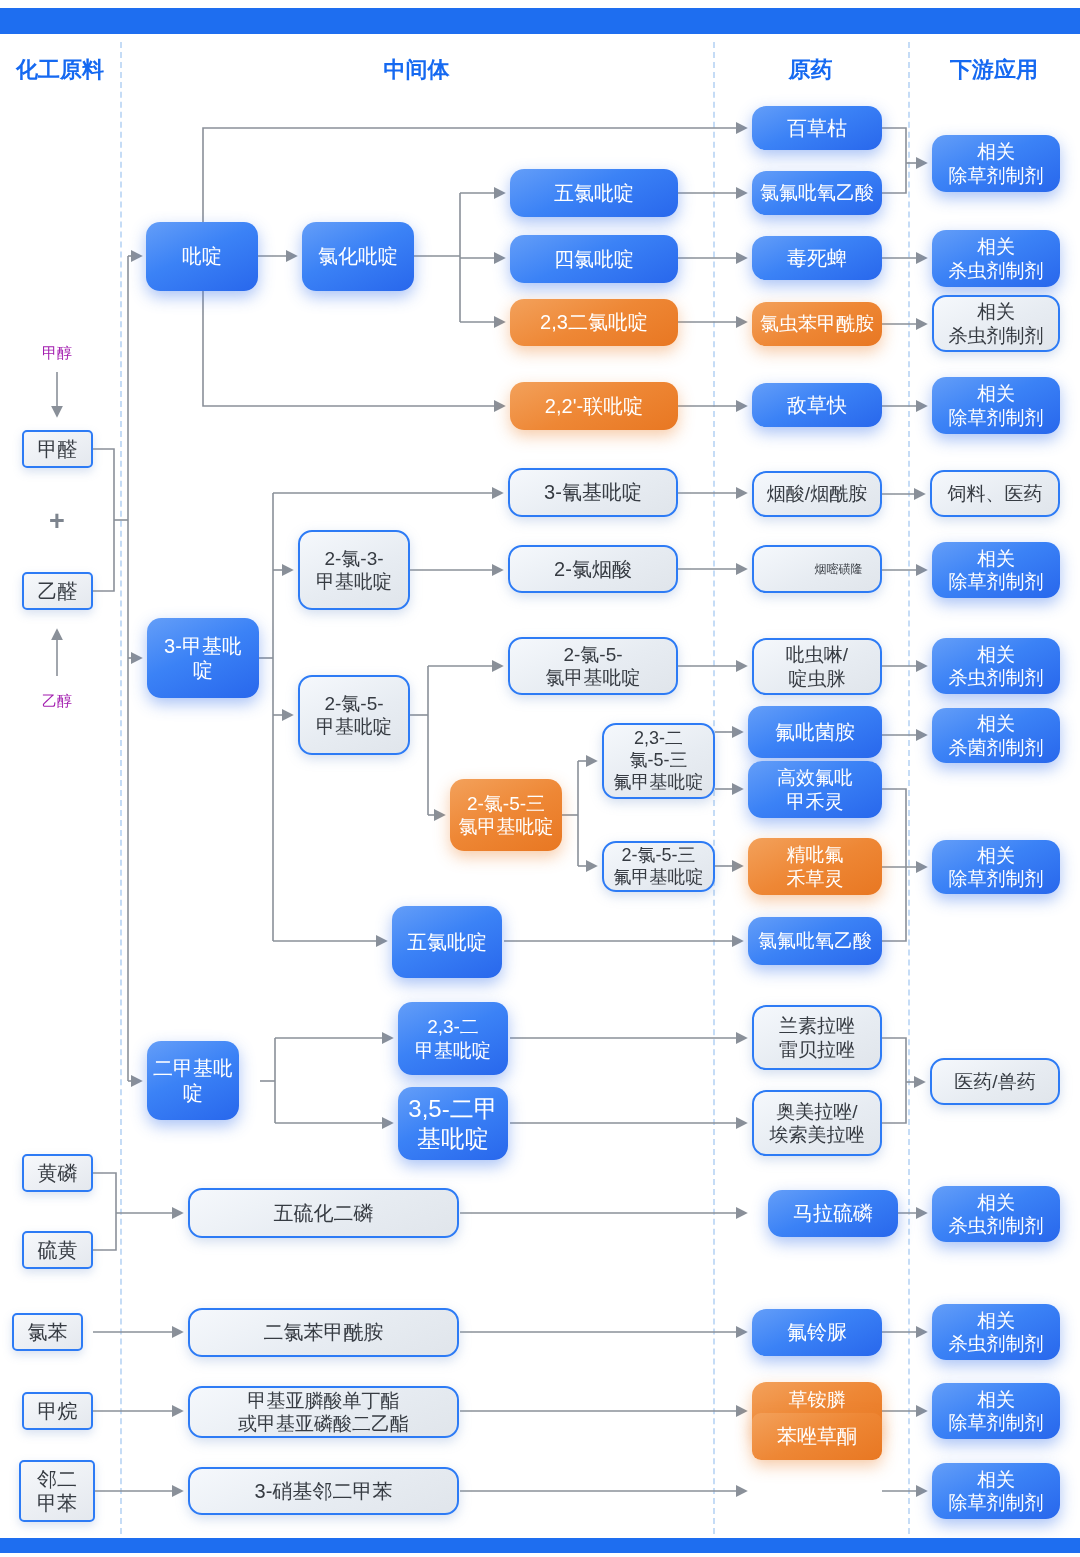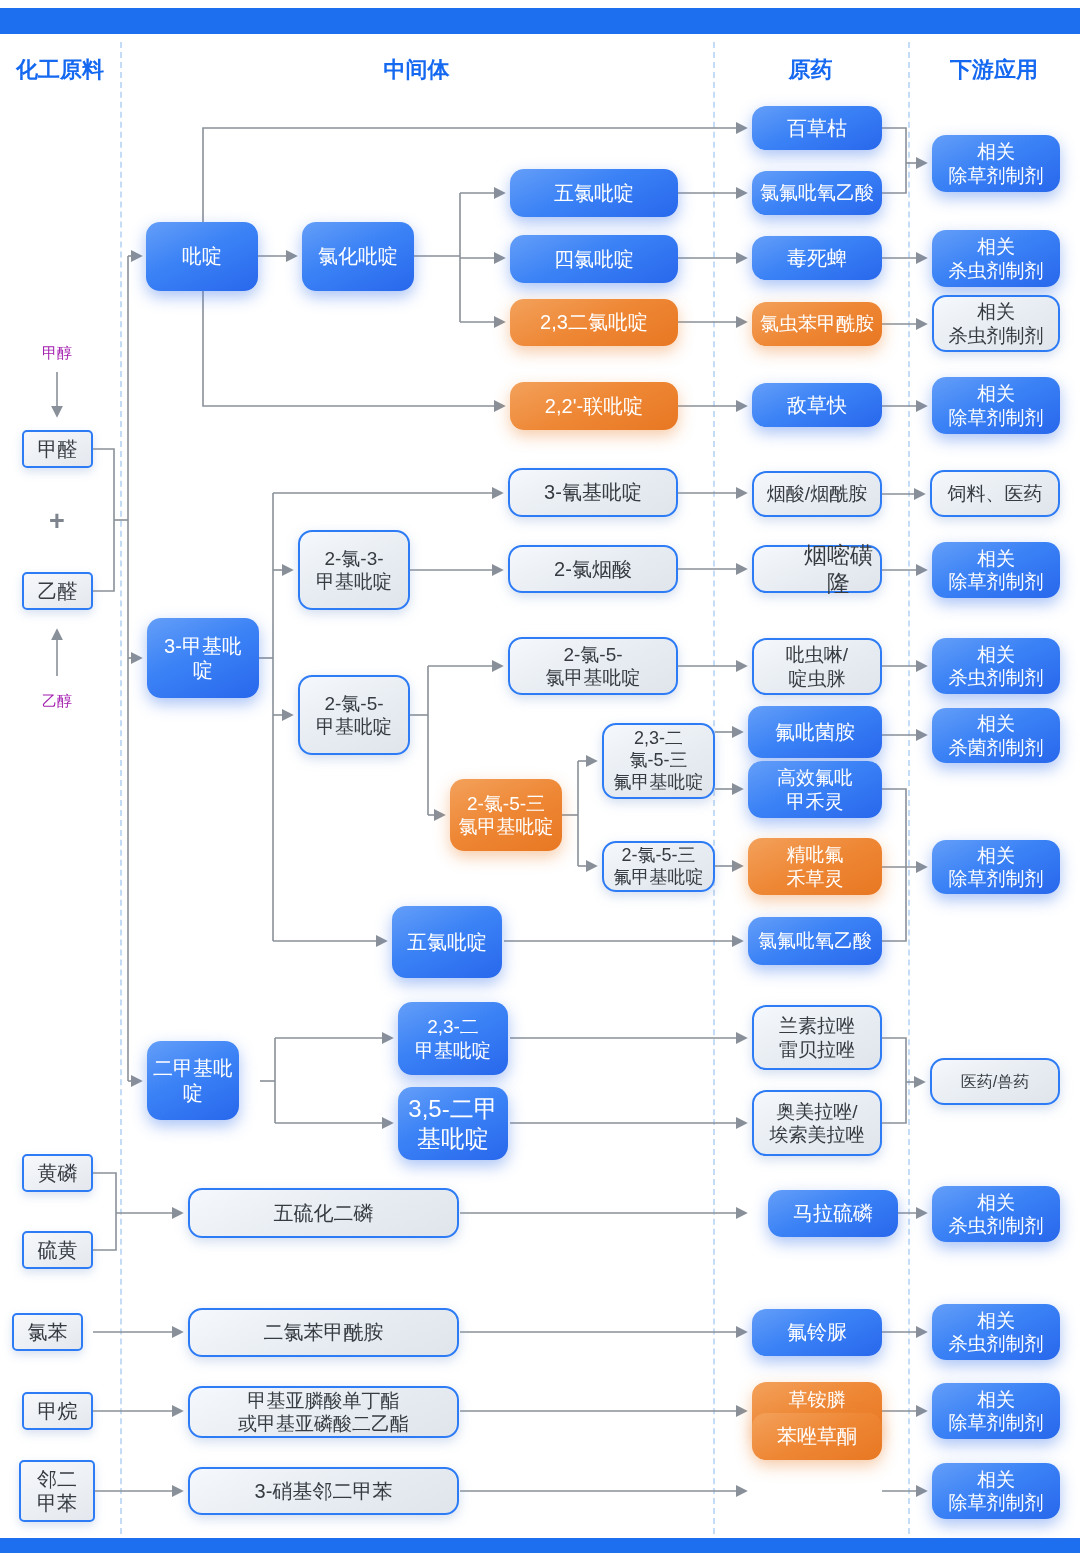--- a/index.html
+++ b/index.html
@@ -166,21 +166,21 @@
 啶</div>
       <div class="node n-light" style="left: 508px; top: 468px; width: 170px; height: 49px;">3-氰基吡啶</div>
       <div class="node n-light" style="left: 298px; top: 530px; width: 112px; height: 80px; font-size: 19px;">2-氯-3-
 甲基吡啶</div>
       <div class="node n-light" style="left: 508px; top: 545px; width: 170px; height: 48px;">2-氯烟酸</div>
       <div class="node n-light" style="left: 298px; top: 675px; width: 112px; height: 80px; font-size: 19px;">2-氯-5-
 甲基吡啶</div>
       <div class="node n-light" style="left: 508px; top: 637px; width: 170px; height: 58px; font-size: 19px;">2-氯-5-
 氯甲基吡啶</div>
       <div class="node n-light" style="left: 752px; top: 471px; width: 130px; height: 46px; font-size: 19px;">烟酸/烟酰胺</div>
-      <div class="node n-light" style="left: 752px; top: 545px; width: 130px; height: 48px; font-size: 23px; padding-left: 47px;">烟嘧磺隆</div>
+      <div class="node n-light" style="left: 752px; top: 545px; width: 130px; height: 48px; font-size: 12px; padding-left: 47px;">烟嘧磺隆</div>
       <div class="node n-light" style="left: 752px; top: 638px; width: 130px; height: 57px; font-size: 19px;">吡虫啉/
 啶虫脒</div>
       <div class="node n-light" style="left: 930px; top: 470px; width: 130px; height: 47px; font-size: 19px;">饲料、医药</div>
       <div class="node n-blue" style="left: 932px; top: 542px; width: 128px; height: 56px; font-size: 19px;">相关
 除草剂制剂</div>
       <div class="node n-blue" style="left: 932px; top: 638px; width: 128px; height: 56px; font-size: 19px;">相关
 杀虫剂制剂</div>
       <div class="node n-orange" style="left: 450px; top: 779px; width: 112px; height: 72px; font-size: 19px;">2-氯-5-三
 氯甲基吡啶</div>
       <div class="node n-light" style="left: 602px; top: 723px; width: 113px; height: 76px; font-size: 18px;">2,3-二
@@ -202,21 +202,21 @@
       <div class="node n-blue" style="left: 147px; top: 1041px; width: 92px; height: 79px;">二甲基吡
 啶</div>
       <div class="node n-blue" style="left: 398px; top: 1002px; width: 110px; height: 73px; font-size: 19px;">2,3-二
 甲基吡啶</div>
       <div class="node n-blue" style="left: 398px; top: 1087px; width: 110px; height: 73px; font-size: 24px;">3,5-二甲
 基吡啶</div>
       <div class="node n-light" style="left: 752px; top: 1005px; width: 130px; height: 65px; font-size: 19px;">兰素拉唑
 雷贝拉唑</div>
       <div class="node n-light" style="left: 752px; top: 1090px; width: 130px; height: 66px; font-size: 19px;">奥美拉唑/
 埃索美拉唑</div>
-      <div class="node n-light" style="left: 930px; top: 1058px; width: 130px; height: 47px; font-size: 16px;">医药/兽药</div>
+      <div class="node n-light" style="left: 930px; top: 1058px; width: 130px; height: 47px; font-size: 19px;">医药/兽药</div>
       <div class="node n-raw" style="left: 22px; top: 1154px; width: 71px; height: 38px;">黄磷</div>
       <div class="node n-raw" style="left: 22px; top: 1231px; width: 71px; height: 38px;">硫黄</div>
       <div class="node n-light" style="left: 188px; top: 1188px; width: 271px; height: 50px;">五硫化二磷</div>
       <div class="node n-blue" style="left: 752px; top: 1190px; width: 130px; height: 47px; margin-left: 16px;">马拉硫磷</div>
       <div class="node n-blue" style="left: 932px; top: 1186px; width: 128px; height: 56px; font-size: 19px;">相关
 杀虫剂制剂</div>
       <div class="node n-raw" style="left: 12px; top: 1313px; width: 71px; height: 38px;">氯苯</div>
       <div class="node n-light" style="left: 188px; top: 1308px; width: 271px; height: 49px;">二氯苯甲酰胺</div>
       <div class="node n-blue" style="left: 752px; top: 1309px; width: 130px; height: 47px;">氟铃脲</div>
       <div class="node n-blue" style="left: 932px; top: 1304px; width: 128px; height: 56px; font-size: 19px;">相关
@@ -224,19 +224,19 @@
       <div class="node n-raw" style="left: 22px; top: 1392px; width: 71px; height: 38px;">甲烷</div>
       <div class="node n-light" style="left: 188px; top: 1386px; width: 271px; height: 52px; font-size: 19px;">甲基亚膦酸单丁酯
 或甲基亚磷酸二乙酯</div>
       <div class="node n-orange" style="left: 752px; top: 1382px; width: 130px; height: 58px; font-size: 19px;">草铵膦
 /精草铵膦</div>
       <div class="node n-blue" style="left: 932px; top: 1383px; width: 128px; height: 56px; font-size: 19px;">相关
 除草剂制剂</div>
       <div class="node n-raw" style="left: 19px; top: 1460px; width: 76px; height: 62px;">邻二
 甲苯</div>
       <div class="node n-light" style="left: 188px; top: 1467px; width: 271px; height: 48px;">3-硝基邻二甲苯</div>
-      <div class="node n-orange" style="left: 752px; top: 1413px; width: 130px; height: 47px;">苯唑草酮</div>
+      <div class="node n-orange" style="left: 752px; top: 1413px; width: 130px; height: 47px; border-radius: 9px;">苯唑草酮</div>
       <div class="node n-blue" style="left: 932px; top: 1463px; width: 128px; height: 56px; font-size: 19px;">相关
 除草剂制剂</div>
     </div>
 
   <div class="botbar"></div>
 </div>
 
 </body></html>

